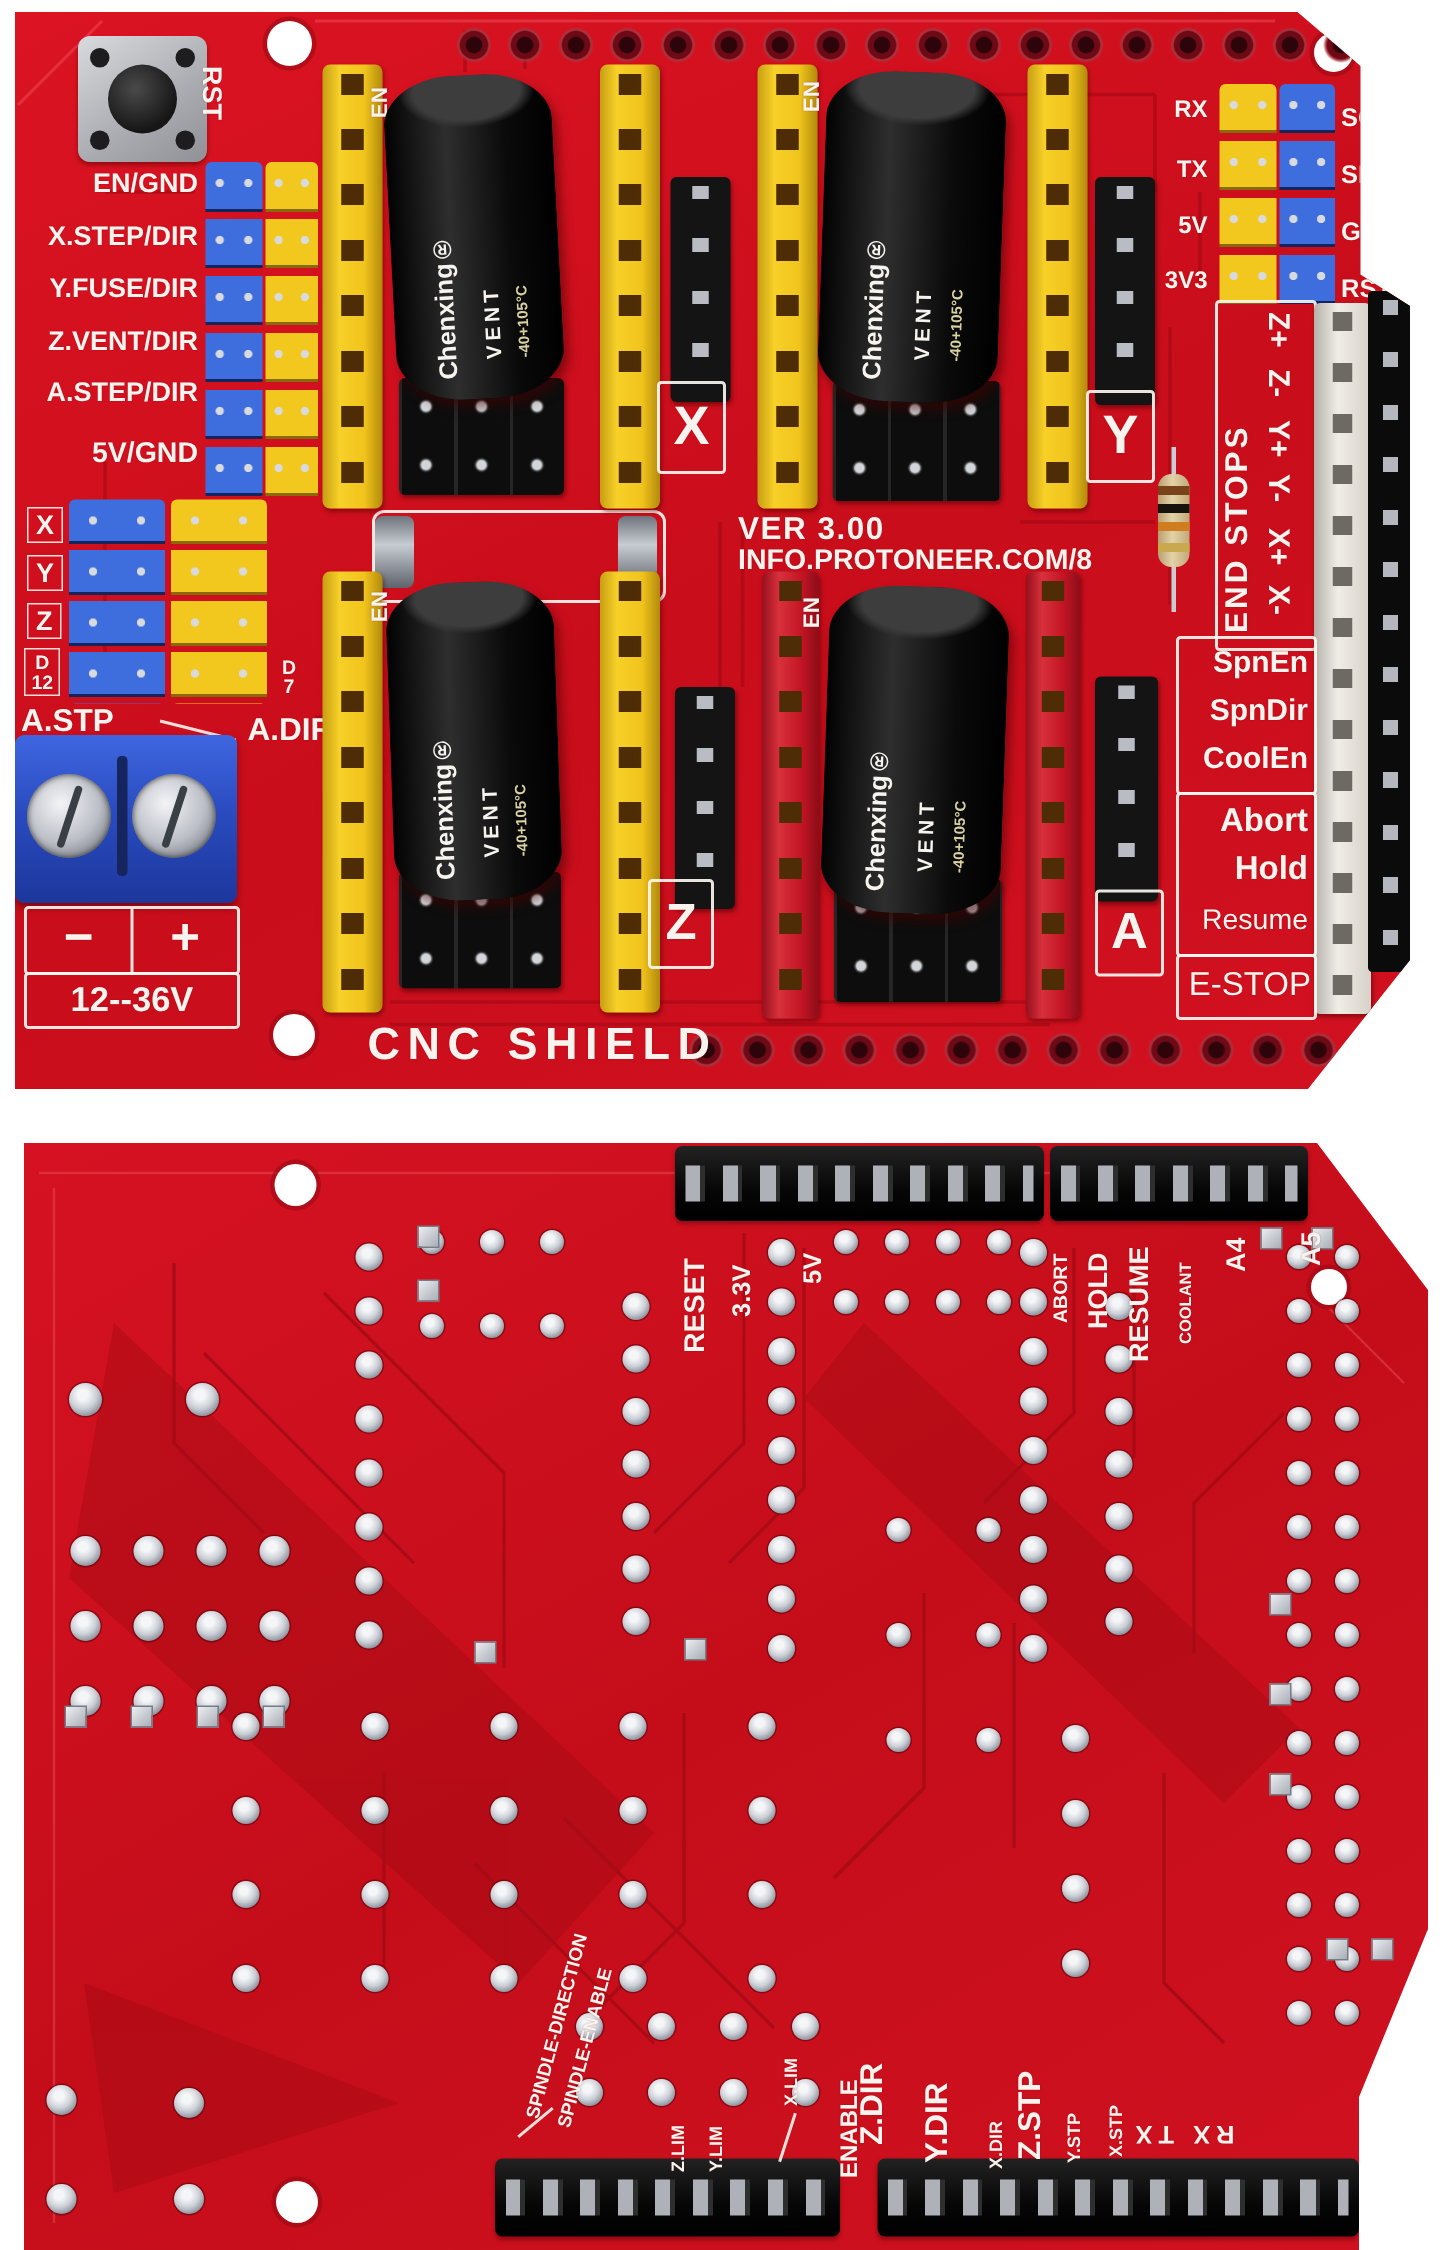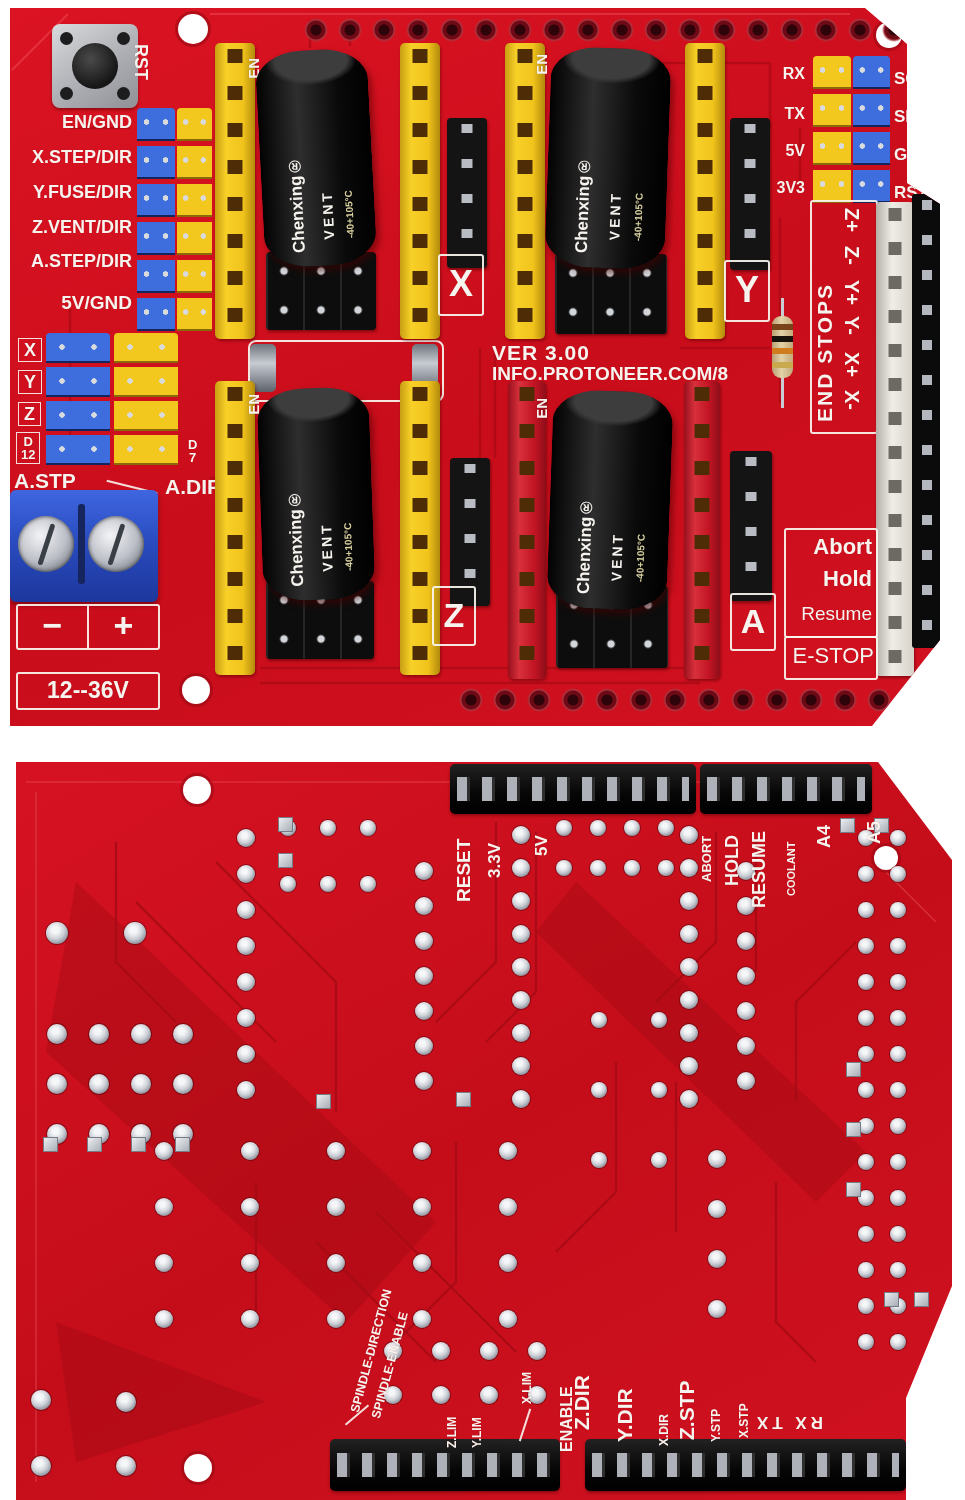--- a/index.html
+++ b/index.html
@@ -152,21 +152,21 @@
         </div>
       <div class="screw" style="left:78px;top:26px;width:56px;height:56px;">
           <div class="slot"></div>
         </div>
       <div style="position:absolute;left:68px;top:14px;width:7px;height:80px;background:#16255e;border-radius:3px;"></div>
     </div>
     <div class="box" style="left:6px;top:596px;width:140px;height:42px;display:flex;">
       <div class="silk" style="position:static;flex:1;text-align:center;font-size:34px;line-height:38px;border-right:2px solid rgba(250,246,240,.92);">−</div>
       <div class="silk" style="position:static;flex:1;text-align:center;font-size:34px;line-height:38px;">+</div>
     </div>
-    <div class="box" style="left:6px;top:664px;width:140px;height:34px;">
+    <div class="box" style="left:6px;top:640px;width:140px;height:34px;">
       <div class="silk" style="position:static;display:block;text-align:center;font-size:23px;line-height:32px;">12--36V</div>
     </div>
 
     <div class="box" style="left:238px;top:332px;width:192px;height:58px;border-radius:8px;"></div>
     <div class="fuse-cap" style="left:240px;top:336px;width:26px;height:48px;"></div>
     <div class="fuse-cap" style="left:402px;top:336px;width:26px;height:48px;"></div>
 
     <div class="silk" style="left:482px;top:334px;font-size:21px;letter-spacing:1px;">VER 3.00</div>
     <div class="silk" style="left:482px;top:356px;font-size:19px;">INFO.PROTONEER.COM/8</div>
 
@@ -286,29 +286,35 @@
       </div>
 
     <div class="line" style="left:771px;top:290px;width:3px;height:110px;background:#c9ccd2;"></div>
     <div class="resistor" style="left:762px;top:308px;width:21px;height:62px;">
       <div class="rband" style="top:8px;background:#7a4218;"></div>
       <div class="rband" style="top:20px;background:#17120c;"></div>
       <div class="rband" style="top:32px;background:#cf7d1e;"></div>
       <div class="rband" style="top:46px;background:#c8a94e;"></div>
     </div>
 
+    <div class="box" style="left:774px;top:416px;width:90px;height:102px;">
+      <div class="silk" style="left:0;right:4px;top:6px;text-align:right;font-size:20px;">SpnEn</div>
+      <div class="silk" style="left:0;right:4px;top:38px;text-align:right;font-size:20px;">SpnDir</div>
+      <div class="silk" style="left:0;right:4px;top:70px;text-align:right;font-size:20px;">CoolEn</div>
+    </div>
     <div class="box" style="left:774px;top:520px;width:90px;height:106px;">
       <div class="silk" style="left:0;right:4px;top:6px;text-align:right;font-size:22px;">Abort</div>
       <div class="silk" style="left:0;right:4px;top:38px;text-align:right;font-size:22px;">Hold</div>
       <div class="silk" style="left:0;right:4px;top:74px;text-align:right;font-size:19px;font-weight:normal;">Resume</div>
     </div>
     <div class="box" style="left:774px;top:628px;width:90px;height:40px;">
       <div class="silk" style="left:0;right:2px;top:7px;text-align:right;font-size:22px;font-weight:normal;">E-STOP</div>
     </div>
 
+    <div class="silk" style="left:235px;top:674px;font-size:30px;letter-spacing:5px;">CNC SHIELD</div>
   </div>
 
   <div class="board" style="left:16px;top:762px;width:936px;height:738px;
               background:linear-gradient(150deg,#d61222,#c50d1a 50%,#d01120);
               clip-path:polygon(0px 0px,862px 0px,936px 98px,936px 524px,890px 636px,890px 738px,0px 738px);">
 
     <svg width="936" height="738" style="position:absolute;left:0;top:0;">
       <g fill="#a30a14" opacity="0.45">
         <polygon points="60,120 420,460 330,560 30,290"></polygon>
         <polygon points="560,120 850,390 800,440 520,170"></polygon>

